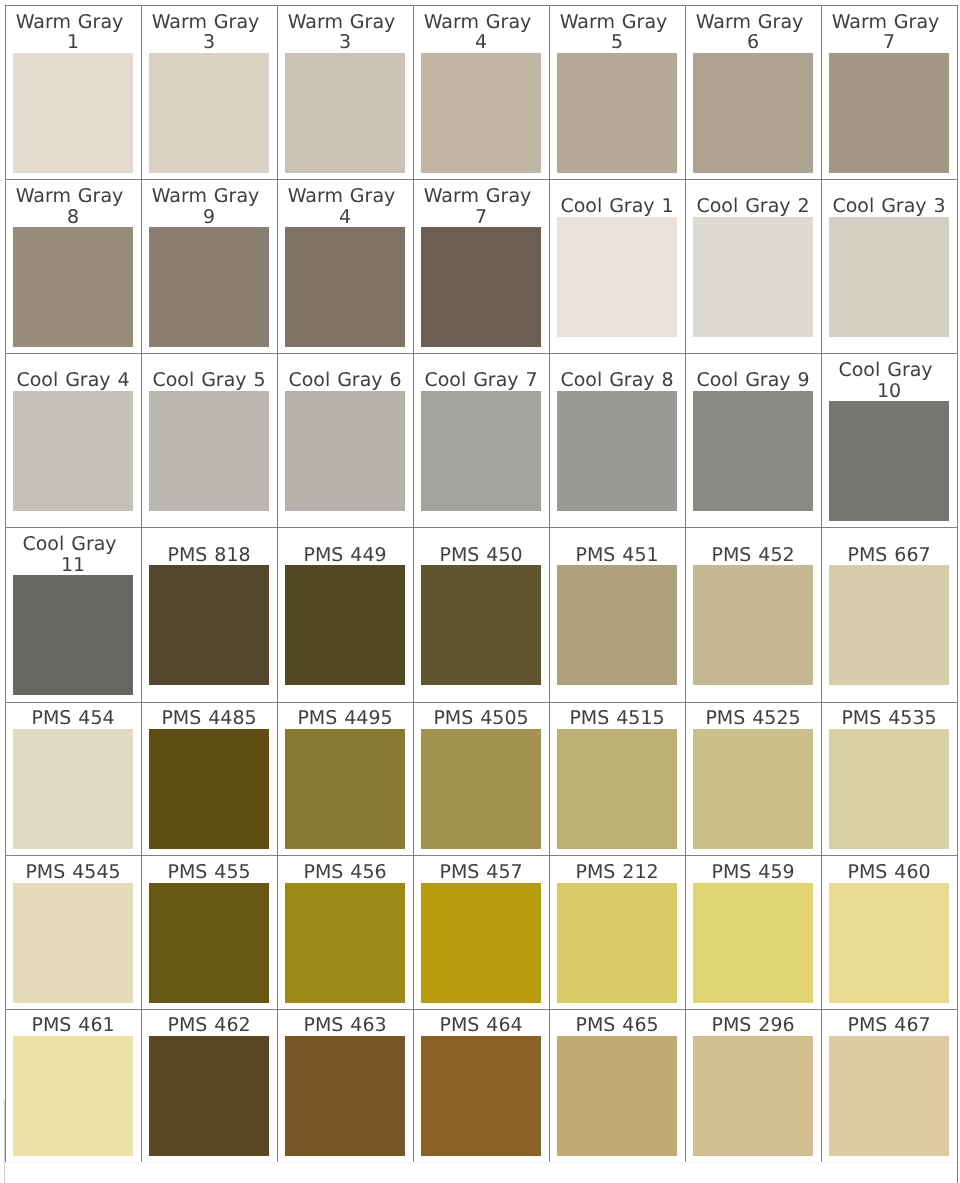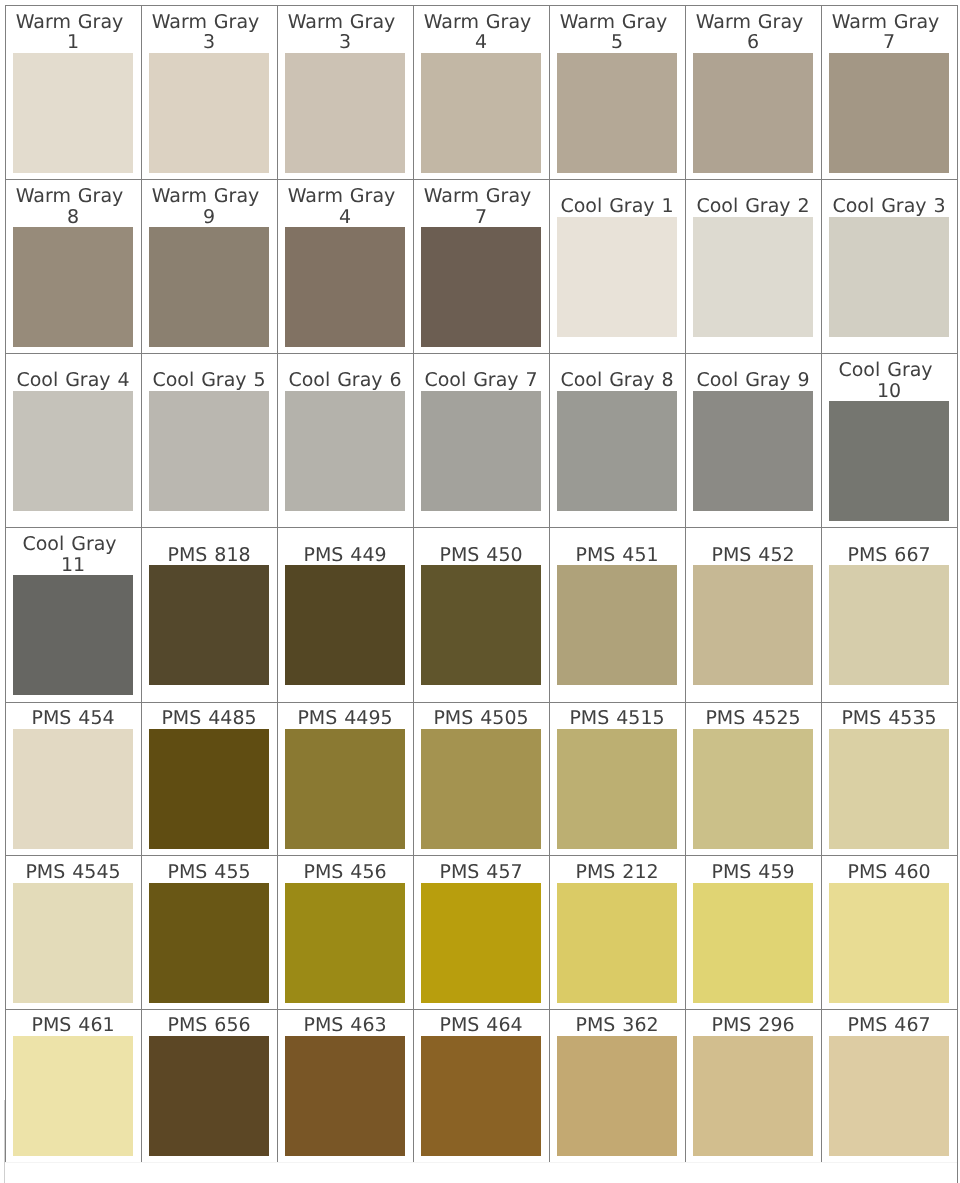--- a/index.html
+++ b/index.html
@@ -244,33 +244,33 @@
         <div class="cell-label">PMS 460</div>
         <div class="cell-swatch" style="background-color: rgb(232, 220, 147);"></div>
        </td>
       </tr>
       <tr class="swatch-row">
        <td class="swatch-cell">
         <div class="cell-label">PMS 461</div>
         <div class="cell-swatch" style="background-color: rgb(237, 227, 169);"></div>
        </td>
        <td class="swatch-cell">
-        <div class="cell-label">PMS 656</div>
+        <div class="cell-label">PMS 462</div>
         <div class="cell-swatch" style="background-color: rgb(92, 71, 37);"></div>
        </td>
        <td class="swatch-cell">
         <div class="cell-label">PMS 463</div>
         <div class="cell-swatch" style="background-color: rgb(121, 86, 38);"></div>
        </td>
        <td class="swatch-cell">
         <div class="cell-label">PMS 464</div>
         <div class="cell-swatch" style="background-color: rgb(138, 98, 37);"></div>
        </td>
        <td class="swatch-cell">
-        <div class="cell-label">PMS 362</div>
+        <div class="cell-label">PMS 465</div>
         <div class="cell-swatch" style="background-color: rgb(195, 169, 114);"></div>
        </td>
        <td class="swatch-cell">
         <div class="cell-label">PMS 296</div>
         <div class="cell-swatch" style="background-color: rgb(210, 190, 142);"></div>
        </td>
        <td class="swatch-cell">
         <div class="cell-label">PMS 467</div>
         <div class="cell-swatch" style="background-color: rgb(221, 204, 163);"></div>
        </td>

